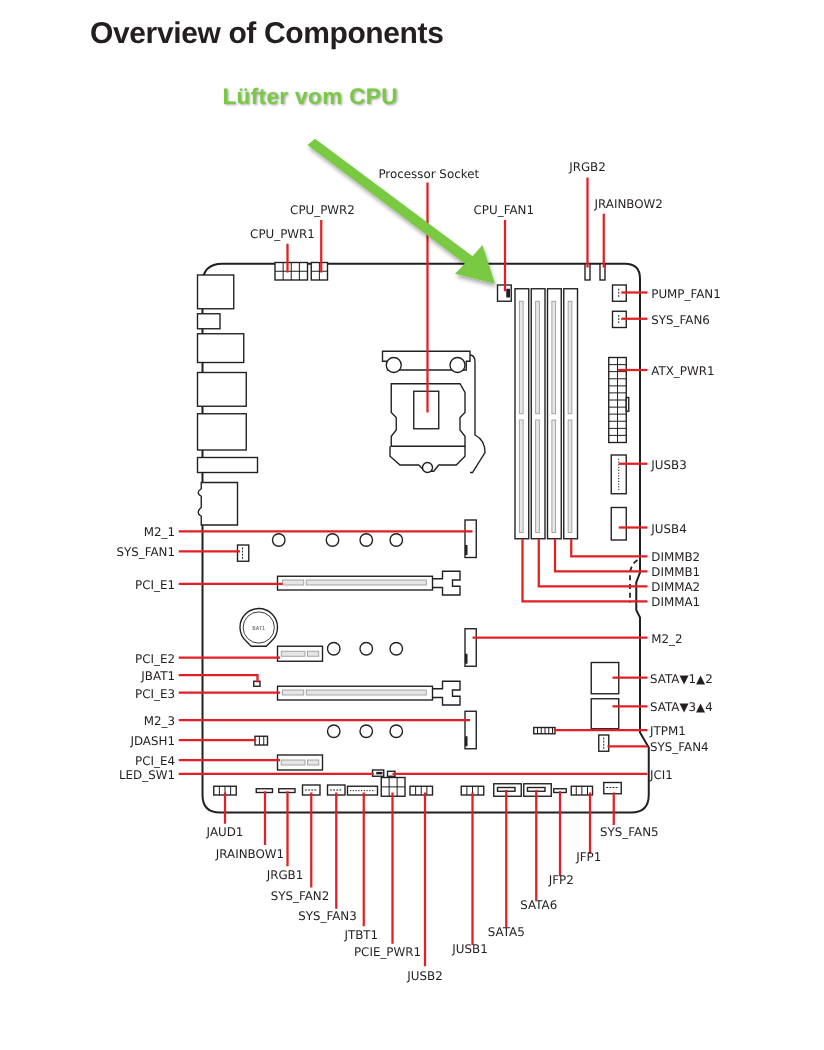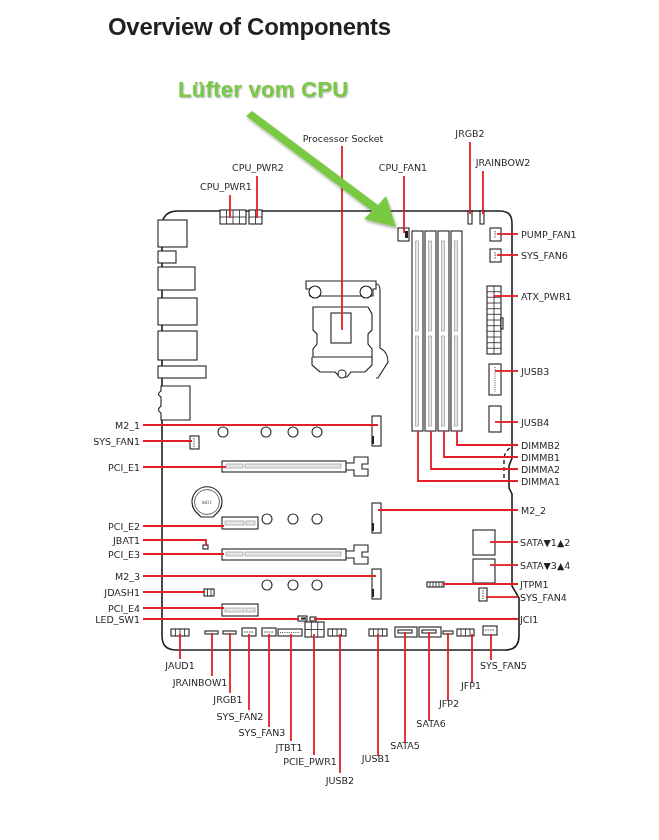--- a/index.html
+++ b/index.html
@@ -1,20 +1,20 @@
 <!DOCTYPE html>
 <html><head>
 <meta charset="utf-8">
 <style>
   html, body { margin:0; padding:0; background:#ffffff; }
   body { width:659px; height:840px; position:relative; overflow:hidden;
          font-family:"DejaVu Sans Condensed","DejaVu Sans", sans-serif; }
   #title { position:absolute; left:72px; top:13px; font-size:24px; font-weight:bold;
-           color:#231f20; letter-spacing:-0.3px; font-family:"Liberation Sans", sans-serif;margin-left:36px; }
-  #annot { position:absolute; left:178px; top:75px; font-size:22px; font-weight:bold;
+           color:#231f20; letter-spacing:-0.3px; font-family:"Liberation Sans", sans-serif; }
+  #annot { position:absolute; left:178px; top:63px; font-size:18px; font-weight:bold;
            line-height:29px; color:#7ac943; letter-spacing:0.3px;
            text-shadow: 1px 1px 2px rgba(0,0,0,0.35);
            font-family:"Liberation Sans", sans-serif; }
   svg#board { position:absolute; left:0; top:0; }
   .lbl { font-family:"DejaVu Sans", sans-serif; font-size:9.5px; fill:#231f20; }
   .ol { fill:#ffffff; stroke:#231f20; stroke-width:1.1; }
   .ol2 { fill:none; stroke:#231f20; stroke-width:1.1; }
   .thin { fill:none; stroke:#231f20; stroke-width:0.8; }
   .gray { fill:#e6e6e6; stroke:#9a9a9a; stroke-width:0.7; }
   .lead { stroke:#e31e24; stroke-width:1.8; fill:none; }

